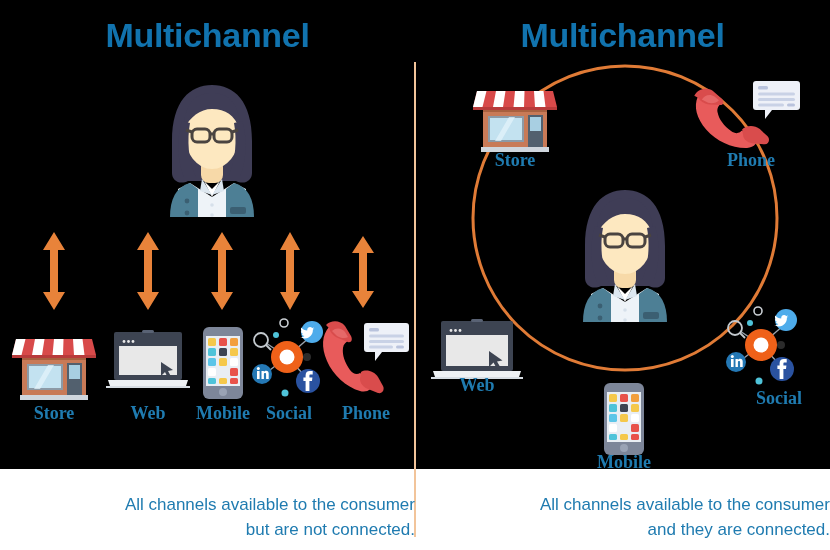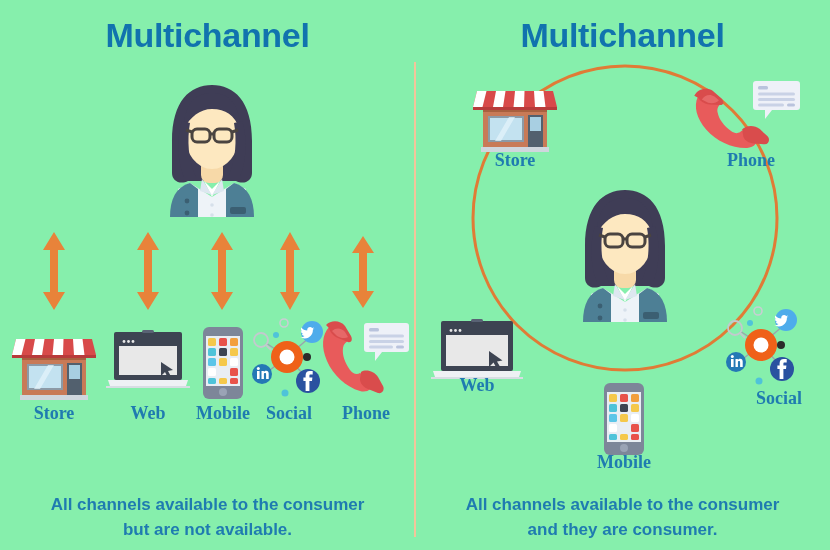--- a/index.html
+++ b/index.html
@@ -2,21 +2,21 @@
 <html><head>
 <meta charset="utf-8">
 <style>
   * { box-sizing: border-box; margin: 0; padding: 0; }
   html, body {
     width: 830px; height: 550px;
     background: #ffffff;
     font-family: "Liberation Sans", sans-serif;
     overflow: hidden;
   }
-  #root { position: relative; width: 830px; height: 550px; background: #86efac; }
+  #root { position: relative; width: 830px; height: 469px; background: #000000; }
 
   .panel { position: absolute; top: 0; height: 550px; }
   #panel-left  { left: 0;   width: 415px; }
   #panel-right { left: 415px; width: 415px; }
 
   .divider {
     position: absolute; left: 414px; top: 62px;
     width: 2px; height: 475px;
     background: #f2c49a;
   }
@@ -24,22 +24,22 @@
   .title {
     position: absolute; top: 16px; left: 0; width: 100%;
     text-align: center;
     font-size: 34px; font-weight: bold; letter-spacing: -0.3px;
     color: #1173ae;
     white-space: nowrap;
   }
 
   .caption {
     position: absolute; left: 0; width: 100%;
-    text-align: center;
-    font-size: 17px; font-weight: bold; line-height: 25px;
+    text-align: right;
+    font-size: 17px; font-weight: normal; line-height: 25px;
     color: #1f7bb0;
   }
   #caption-left  { top: 492px; }
   #caption-right { top: 492px; }
 
   .chan-label {
     position: absolute;
     font-size: 18px; font-weight: bold;
     color: #1f7bb0;
     text-align: center;
@@ -236,21 +236,21 @@
         <path d="M9 10 C2 18 1 30 7 44 C13 58 26 70 40 74 C47 76 53 72 54 66 L40 56 C37 58 33 57 30 53 C25 46 22 38 23 31 C23.5 27 26 25 28 24 Z" fill="#e85b5b"></path>
         <path d="M6 8 C11 3 20 3 25 9 L31 19 C33 23 31 26 28 25 L18 21 C13 19 10 15 9 11 Z" fill="#d94c4c"></path>
         <path d="M41 55 C46 52 54 54 58 60 L63 69 C65 73 62 77 58 76 L48 72 C43 70 40 66 40 62 Z" fill="#d94c4c"></path>
         <path d="M12 14 C16 10 22 11 25 15 L28 20 C25 22 20 21 17 19 Z" fill="#f08080" opacity="0.55"></path>
       </svg>
     </div>
     <div class="chan-label" style="left:366px; top:403px;">Phone</div>
 
     <div class="caption" id="caption-left">
       <div>All channels available to the consumer</div>
-      <div>but are not available.</div>
+      <div>but are not connected.</div>
     </div>
   </div>
 
   <div class="panel" id="panel-right">
 
     <div class="title">Multichannel</div>
 
     <svg style="position:absolute; left:0; top:0;" width="415" height="550">
       <circle cx="210" cy="218" r="152" fill="none" stroke="#e07b36" stroke-width="3"></circle>
     </svg>
@@ -396,16 +396,16 @@
         <rect x="40" y="2" width="12" height="3" rx="1.5" fill="#596274"></rect>
         <path d="M2 54 H90 L88 60 H4 Z" fill="#eef1f4"></path>
         <path d="M0 60 H92 L92 62 H0 Z" fill="#d7dde3"></path>
         <path d="M58 34 L58 50 L62.5 45.5 L66 52 L69.5 50.5 L66 44.5 L71.5 43.5 Z" fill="#3d4452"></path>
       </svg>
     </div>
     <div class="chan-label" style="left:62px; top:375px;">Web</div>
 
     <div class="caption" id="caption-right">
       <div>All channels available to the consumer</div>
-      <div>and they are consumer.</div>
+      <div>and they are connected.</div>
     </div>
   </div>
 </div>
 
 </body></html>

